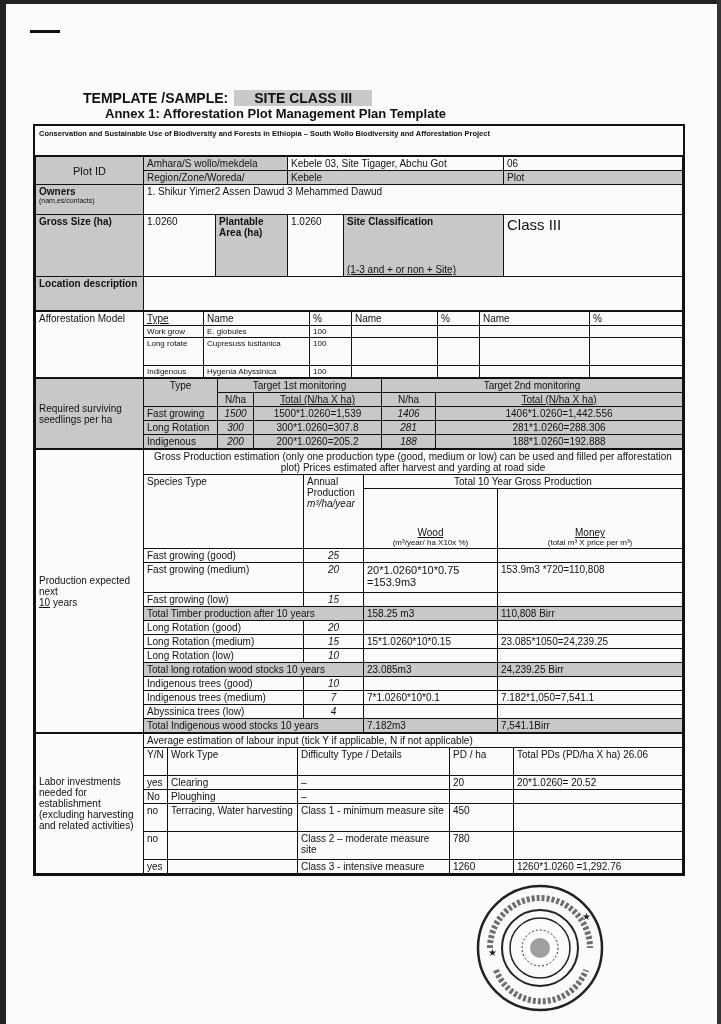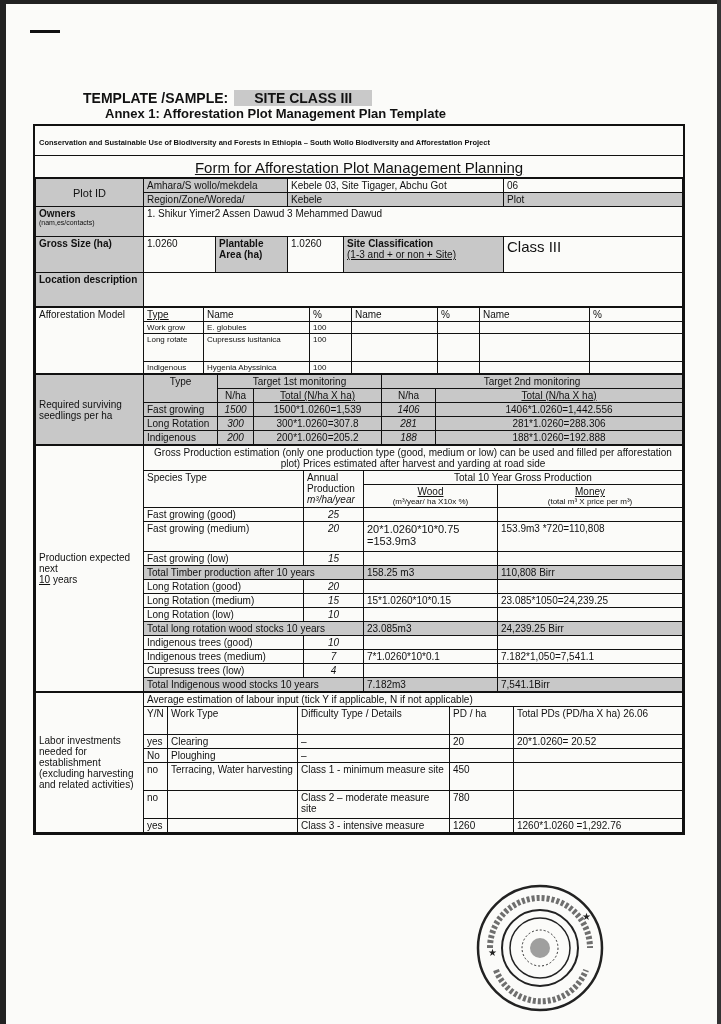--- a/index.html
+++ b/index.html
@@ -21,23 +21,23 @@
 
   .form { position: absolute; left: 33px; top: 124px; width: 652px; border: 2px solid #111; }
   table { border-collapse: collapse; width: 100%; table-layout: fixed; }
   td, th { border: 1px solid #111; font-size: 10px; padding: 1px 3px; vertical-align: top; font-weight: normal; text-align: left; }
   .shaded { background: #c8c8c8; }
   .bold { font-weight: bold; }
   .center { text-align: center; }
   .ital { font-style: italic; }
   .small { font-size: 8px; }
   .tiny { font-size: 7px; }
-  .u { text-decoration: underline; }
-
-  .project-line { font-size: 7.5px; font-weight: bold; padding: 12px 4px; border-bottom: 1px solid #111; height: 30px; }
+  .u { text-decoration: underline; margin-top: 37px; }
+
+  .project-line { font-size: 7.5px; font-weight: bold; padding: 3px 4px; border-bottom: 1px solid #111; height: 30px; }
   .form-title { font-size: 15px; text-align: center; text-decoration: underline; padding: 3px 0 1px; border-bottom: 1px solid #111; }
   .section-label { font-weight: normal; font-size: 10px; }
   .class-val { font-size: 15px; margin-left: 45px; }
 
   .stamp {
     position: absolute; left: 468px; top: 880px; width: 150px; height: 140px;
   }
 </style>
 </head>
 <body>
@@ -47,21 +47,20 @@
 <div class="page-edge-right"></div>
 <div class="dash-mark"></div>
 
 <div class="heading1">
   <span>TEMPLATE /SAMPLE:</span><span class="highlight">SITE CLASS III</span>
 </div>
 <div class="heading2">Annex 1: Afforestation Plot Management Plan Template</div>
 
 <div class="form">
   <div class="project-line">Conservation and Sustainable Use of Biodiversity and Forests in Ethiopia – South Wollo Biodiversity and Afforestation Project</div>
-  <div class="form-title">Form for Afforestation Plot Management Planning</div>
 
   <table>
     <colgroup>
       <col style="width:108px">
         <col style="width:72px">
         <col style="width:72px">
         <col style="width:44px">
         <col style="width:12px">
         <col style="width:160px">
         <col style="width:40px">
@@ -288,21 +287,21 @@
           <td></td>
           <td></td>
         </tr>
     <tr>
           <td>Indigenous trees (medium)</td>
           <td class="center ital">7</td>
           <td>7*1.0260*10*0.1</td>
           <td>7.182*1,050=7,541.1</td>
         </tr>
     <tr>
-          <td>Cupresuss trees (low)</td>
+          <td>Abyssinica trees (low)</td>
           <td class="center ital">4</td>
           <td></td>
           <td></td>
         </tr>
     <tr>
           <td colspan="2" class="shaded">Total Indigenous wood stocks 10 years</td>
           <td class="shaded">7.182m3</td>
           <td class="shaded">7,541.1Birr</td>
         </tr>
   </tbody>

